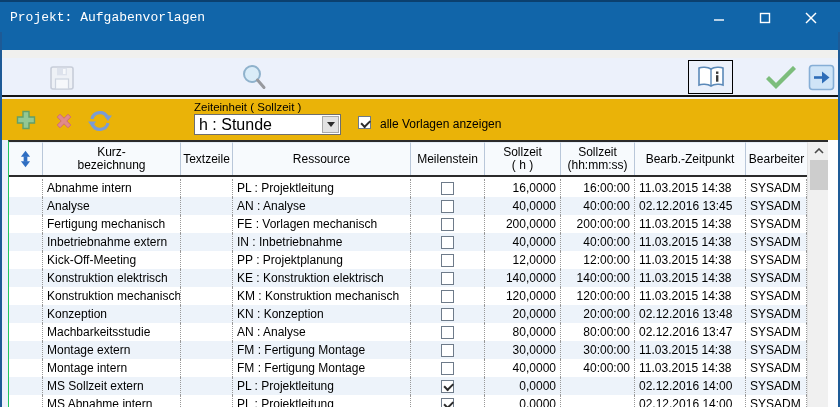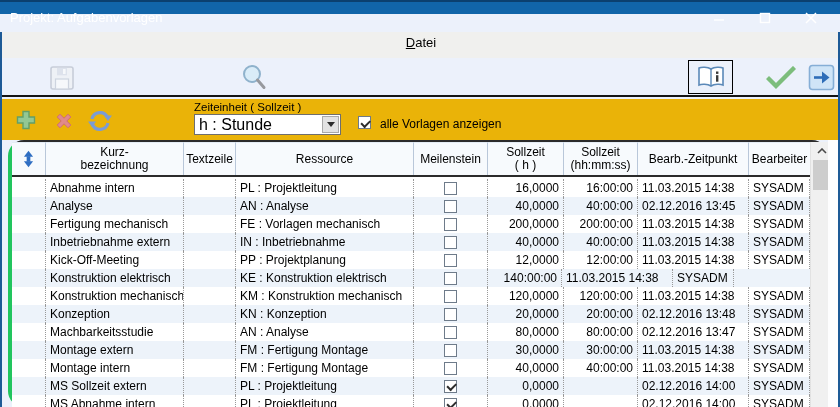--- a/index.html
+++ b/index.html
@@ -4,21 +4,21 @@
 <style>
   * { margin:0; padding:0; box-sizing:border-box; }
   body { width:840px; height:407px; overflow:hidden; font-family:"Liberation Sans", sans-serif; }
   .window { position:relative; width:840px; height:407px; background:#ecf1fb; overflow:hidden; }
 
   
   .edge { position:absolute; top:32px; bottom:0; width:2px; background:#1d5a96; z-index:30; }
   .edge.left { left:0; } .edge.right { right:0; }
 
   
-  .titlebar { position:absolute; top:0; left:0; right:0; height:14px; background:#1165a9; border-top:2px solid #0b406f; z-index:20; }
+  .titlebar { position:absolute; top:0; left:0; right:0; height:50px; background:#1165a9; border-top:2px solid #0b406f; z-index:20;font-family:Liberation Mono, monospace; }
   .titlebar .title { position:absolute; left:10px; top:8px; color:#ffffff; font-size:13px; }
   .win-btns { position:absolute; right:6px; top:0; height:32px; display:flex; }
   .win-btn { width:46px; height:32px; display:flex; align-items:center; justify-content:center; cursor:default; }
 
   
   .menubar { position:absolute; top:32px; left:2px; right:2px; height:42px; background:#f0f0ee; display:flex; align-items:center; padding-left:2px; font-size:13px; color:#000; border-bottom:2px solid #9a9a9a; z-index:10;flex-direction:column; }
   .menu-item { padding:3px 10px; }
   .menu-item::first-letter { text-decoration:underline; }
 
   
@@ -33,21 +33,21 @@
   .combo-text { flex:1; font-size:16px; line-height:19px; padding-left:4px; overflow:hidden; white-space:nowrap; }
   .combo-btn { width:17px; margin:1px; background:#e2e2e2; border:1px solid #a9a9a9; display:flex; align-items:center; justify-content:center; }
   .combo-arrow { width:0; height:0; border-left:4px solid transparent; border-right:4px solid transparent; border-top:5px solid #2b2b2b; }
 
   .cb { display:inline-block; width:13px; height:13px; background:#fff; border:1px solid #6e7b8a; position:relative; flex:none; }
   .cb.checked::after { content:""; position:absolute; left:2px; top:2.5px; width:7px; height:3.5px; border-left:2px solid #2c2c2c; border-bottom:2px solid #2c2c2c; transform:rotate(-45deg); }
   .showall-box { position:absolute; left:356px; top:17px; }
   .showall-label { position:absolute; left:378px; top:18px; font-size:12px; }
 
   
-  .table { position:absolute; top:140px; left:8px; width:820px; bottom:0; background:#fff; border-top:2px solid #2b2b2b; border-left:4px solid #22c55e; z-index:5;border-radius:16px; }
+  .table { position:absolute; top:140px; left:8px; width:820px; bottom:0; background:#fff; border-top:2px solid #2b2b2b; border-left:1px solid #22c55e; z-index:5; }
   .right-gap { position:absolute; top:140px; right:2px; width:10px; bottom:0; background:#fdfdfe; z-index:6; }
 
   .thead { display:flex; height:35px; background:#f7fafd; border-bottom:2px solid #2b2b2b; }
   .hcell { display:flex; align-items:center; justify-content:center; text-align:center; font-size:12px; line-height:13px; white-space:pre-line; border-right:1px solid #b9c7d9; border-top:1px solid #e4ecf5; color:#000; }
 
   .rows { position:absolute; top:37px; left:0; width:798px; bottom:0; overflow:hidden; }
   .row { display:flex; height:18px; background:#fff; }
   .row:nth-child(even) { background:#edf3fa; }
   .cell { height:100%; display:flex; align-items:center; font-size:12px; color:#000; border-right:1px dotted #999; overflow:hidden; white-space:nowrap; }
   .al-l { justify-content:flex-start; padding-left:4px; }
@@ -251,20 +251,21 @@
           <div class="cell c8 al-l">SYSADM</div>
         </div>
         <div class="row">
           <div class="cell c0 al-c"></div>
           <div class="cell c1 al-l">Konstruktion elektrisch</div>
           <div class="cell c2 al-l"></div>
           <div class="cell c3 al-l">KE : Konstruktion elektrisch</div>
           <div class="cell c4 al-c">
             <span class="cb"></span>
           </div>
+          <div class="cell c5 al-r">140,0000</div>
           <div class="cell c6 al-r">140:00:00</div>
           <div class="cell c7 al-l">11.03.2015 14:38</div>
           <div class="cell c8 al-l">SYSADM</div>
         </div>
         <div class="row">
           <div class="cell c0 al-c"></div>
           <div class="cell c1 al-l">Konstruktion mechanisch</div>
           <div class="cell c2 al-l"></div>
           <div class="cell c3 al-l">KM : Konstruktion mechanisch</div>
           <div class="cell c4 al-c">

